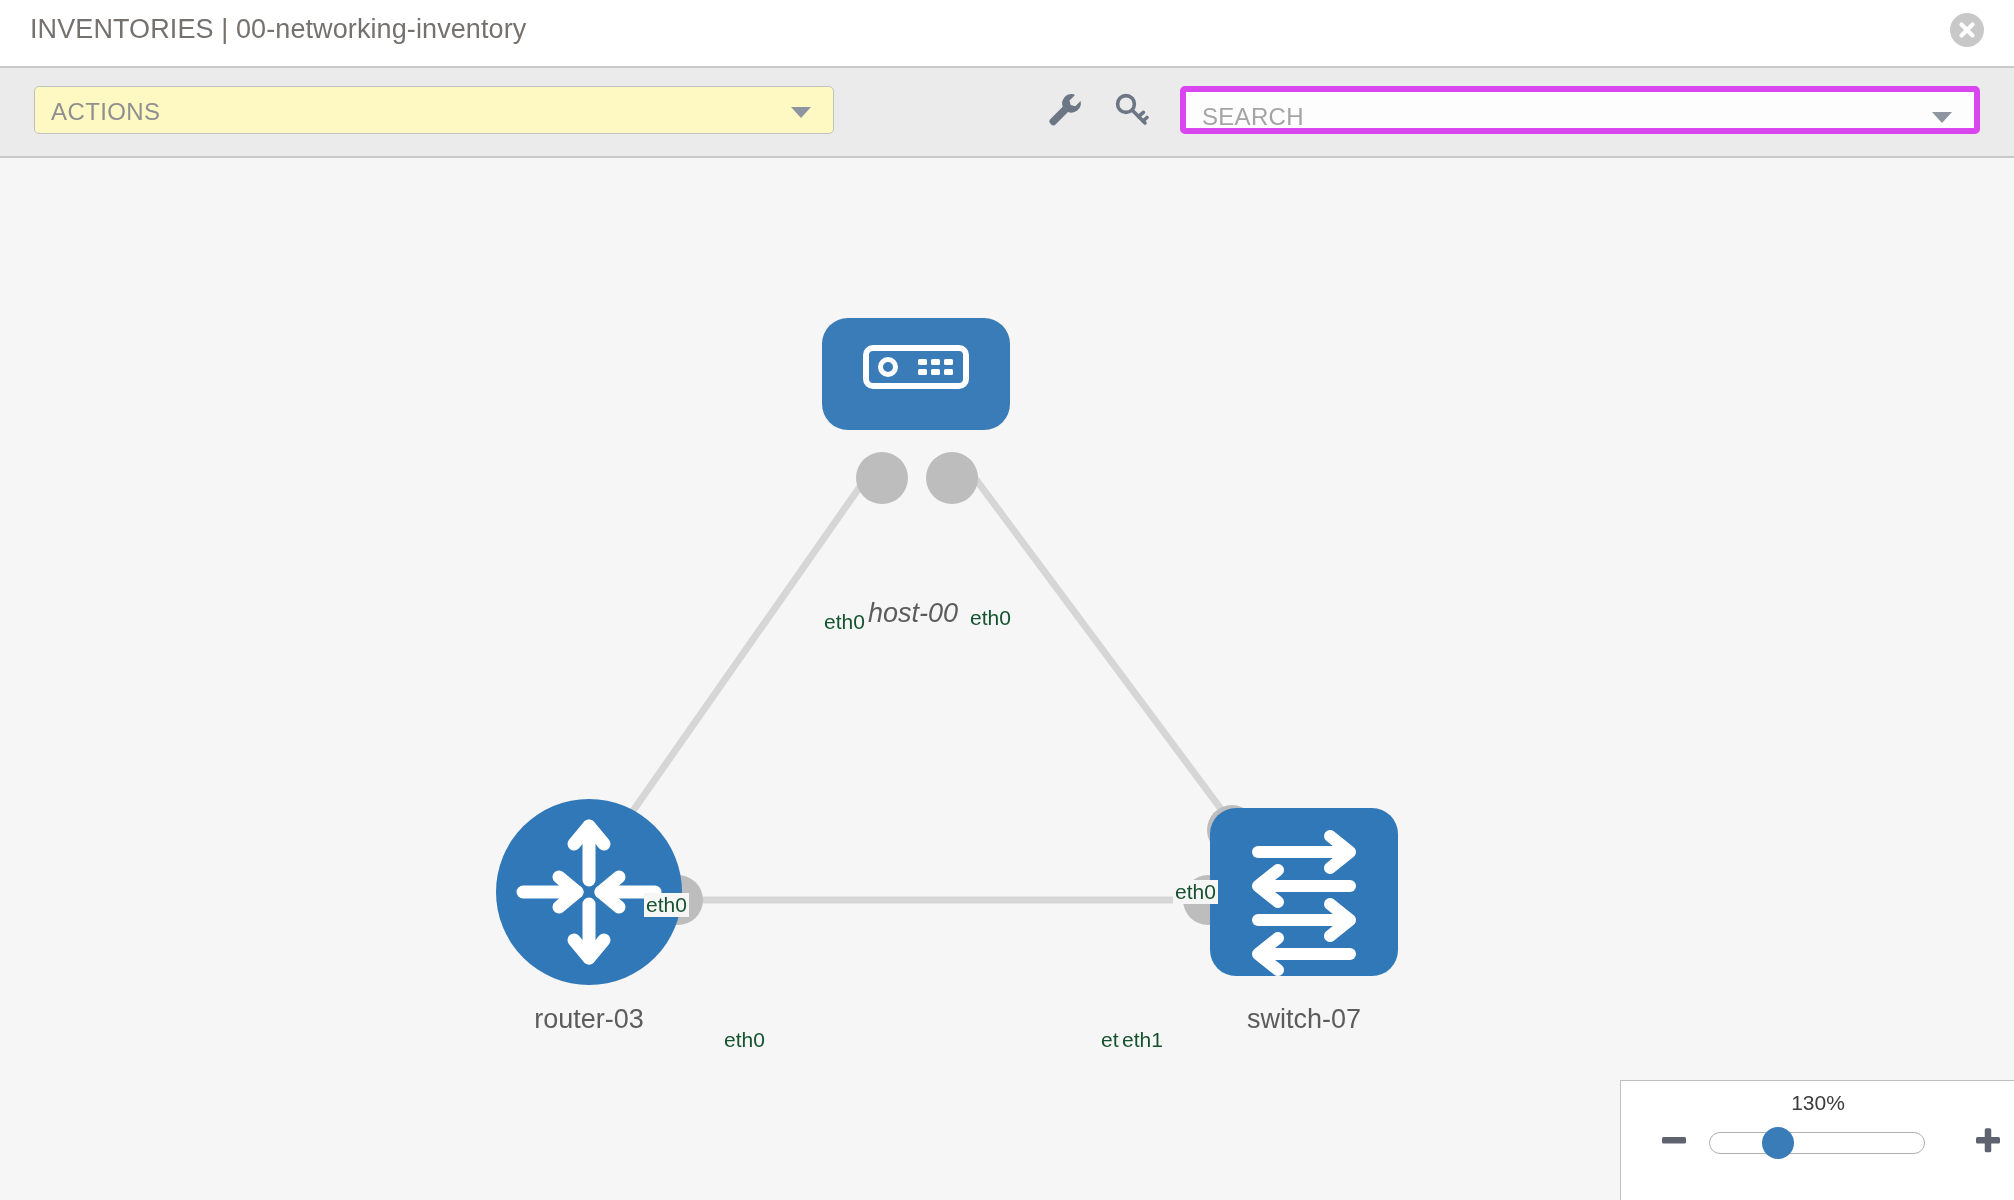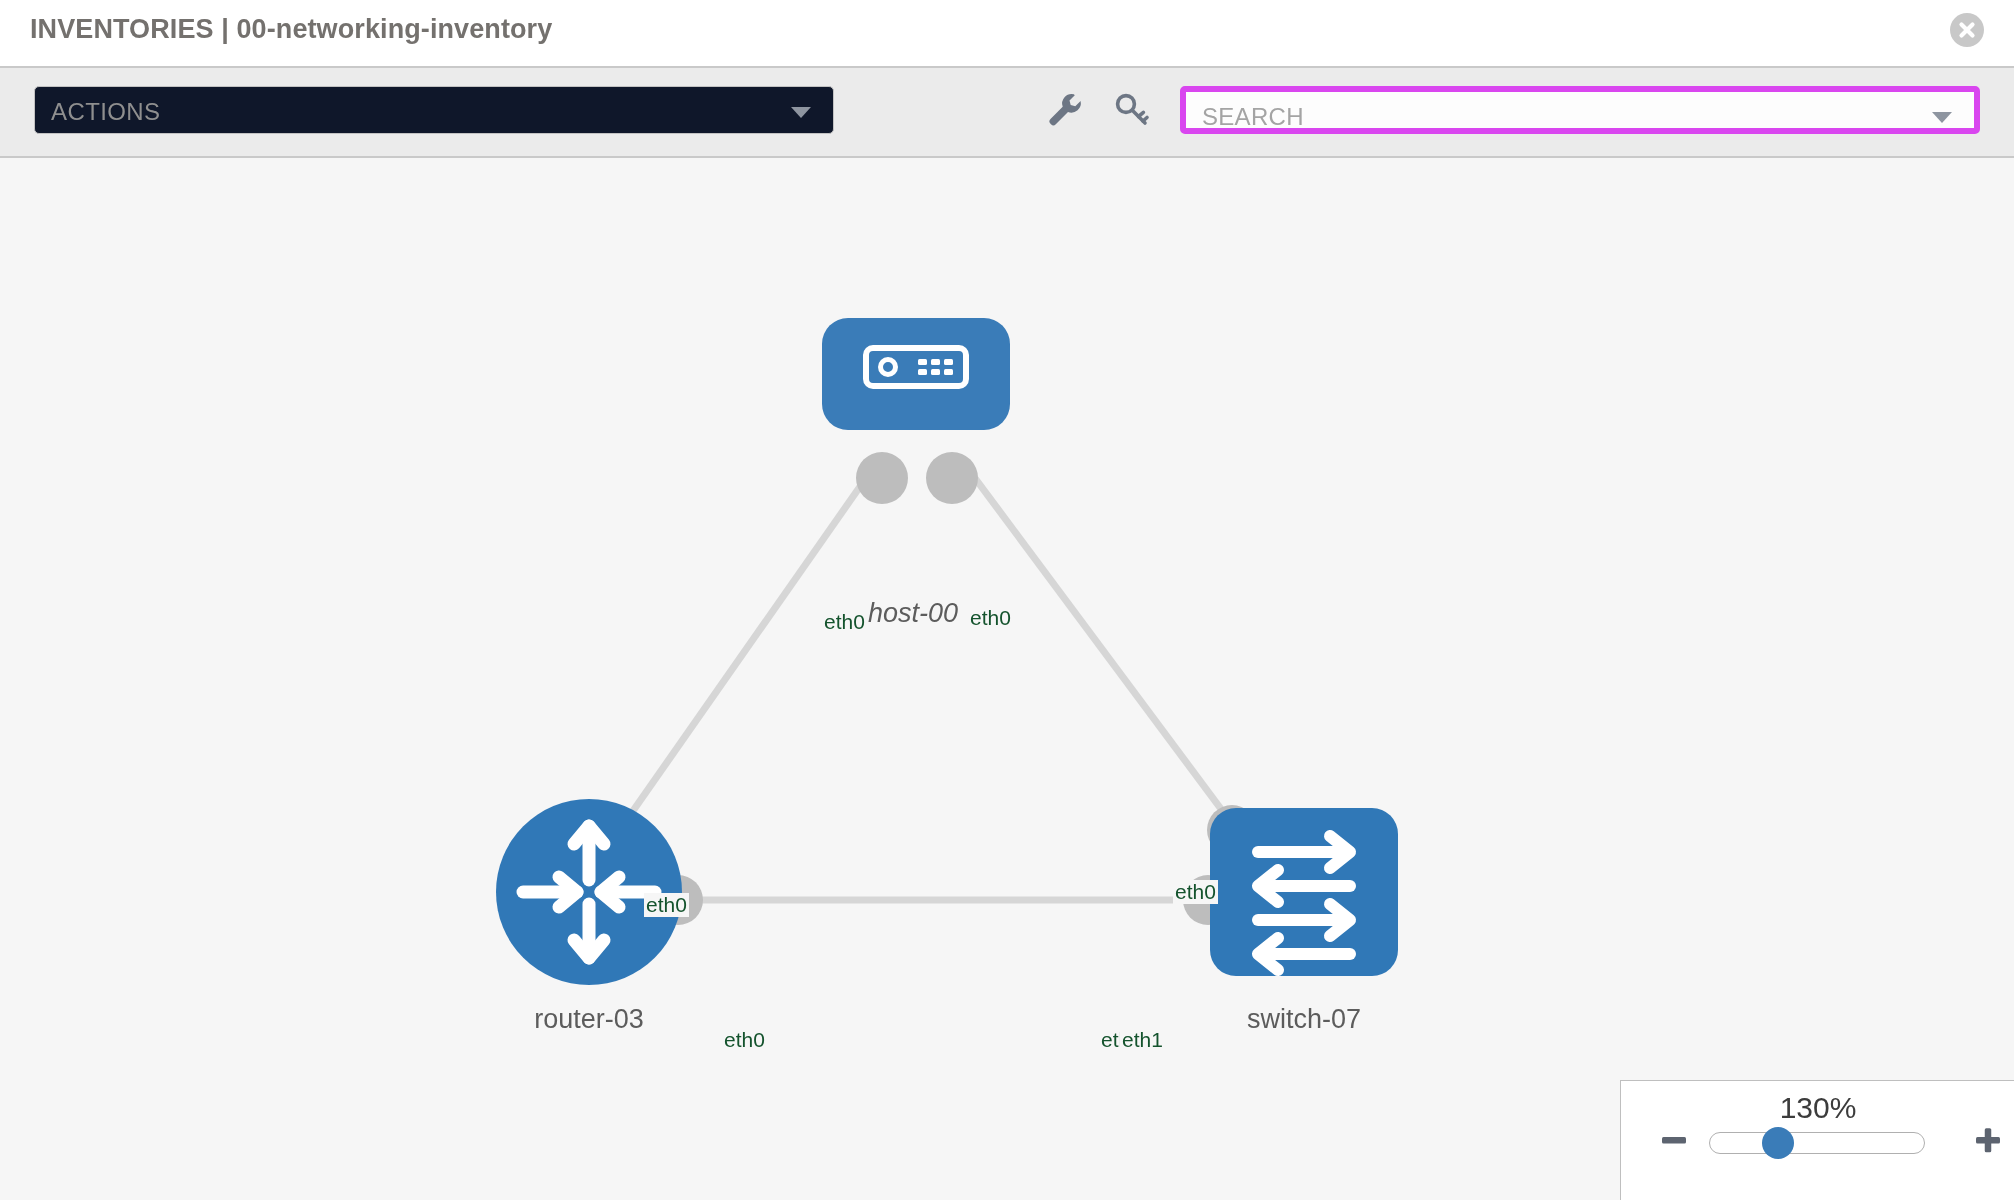--- a/index.html
+++ b/index.html
@@ -20,21 +20,21 @@
   .header {
     position: absolute; top: 0; left: 0;
     width: 2014px; height: 68px;
     background: #ffffff;
     border-bottom: 2px solid #c9c9c9;
   }
   .page-title {
     position: absolute;
     left: 30px; top: 14px;
     font-size: 27px;
-    font-weight: bold;
+    font-weight: normal;
     color: #74716e;
     letter-spacing: 0.1px;
     white-space: nowrap;
   }
   .close-btn {
     position: absolute;
     right: 30px; top: 13px;
     width: 34px; height: 34px;
     cursor: pointer;
   }
@@ -44,21 +44,21 @@
   .toolbar {
     position: absolute; top: 68px; left: 0;
     width: 2014px; height: 90px;
     background: #ebebeb;
     border-bottom: 2px solid #c9c9c9;
   }
   .actions-select {
     position: absolute;
     left: 34px; top: 86px;
     width: 800px; height: 48px;
-    background: #0f172a;
+    background: #fef9c3;
     border: 1px solid #c2c2c2;
     border-radius: 5px;
     cursor: pointer;
   }
   .actions-select .label {
     position: absolute;
     left: 16px; top: 11px;
     font-size: 24px;
     color: #8f8f8f;
     letter-spacing: 0.4px;
@@ -135,21 +135,21 @@
     position: absolute;
     left: 1620px; top: 1080px;
     width: 420px; height: 130px;
     background: #ffffff;
     border: 1px solid #bfbfbf;
   }
   .zoom-level {
     position: absolute;
     top: 10px; left: 0; width: 394px;
     text-align: center;
-    font-size: 30px;
+    font-size: 21px;
     color: #3c3c3c;
   }
   .zoom-minus, .zoom-plus {
     position: absolute;
     top: 44px;
     width: 30px; height: 30px;
     cursor: pointer;
   }
   .zoom-minus { left: 38px; }
   .zoom-plus  { left: 352px; }

